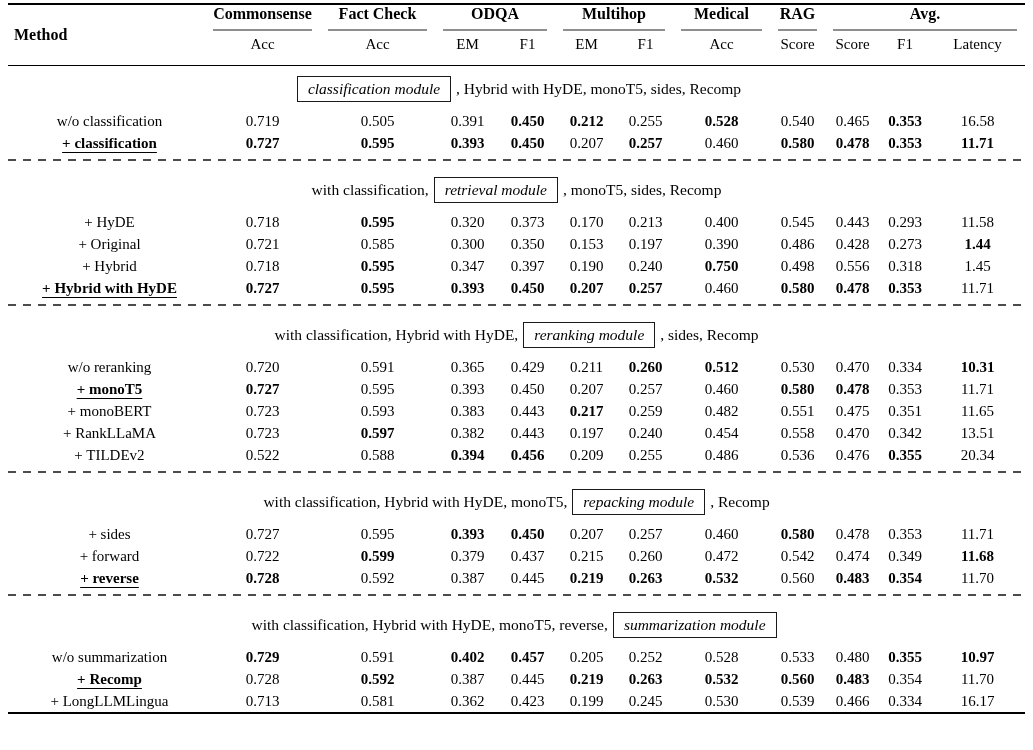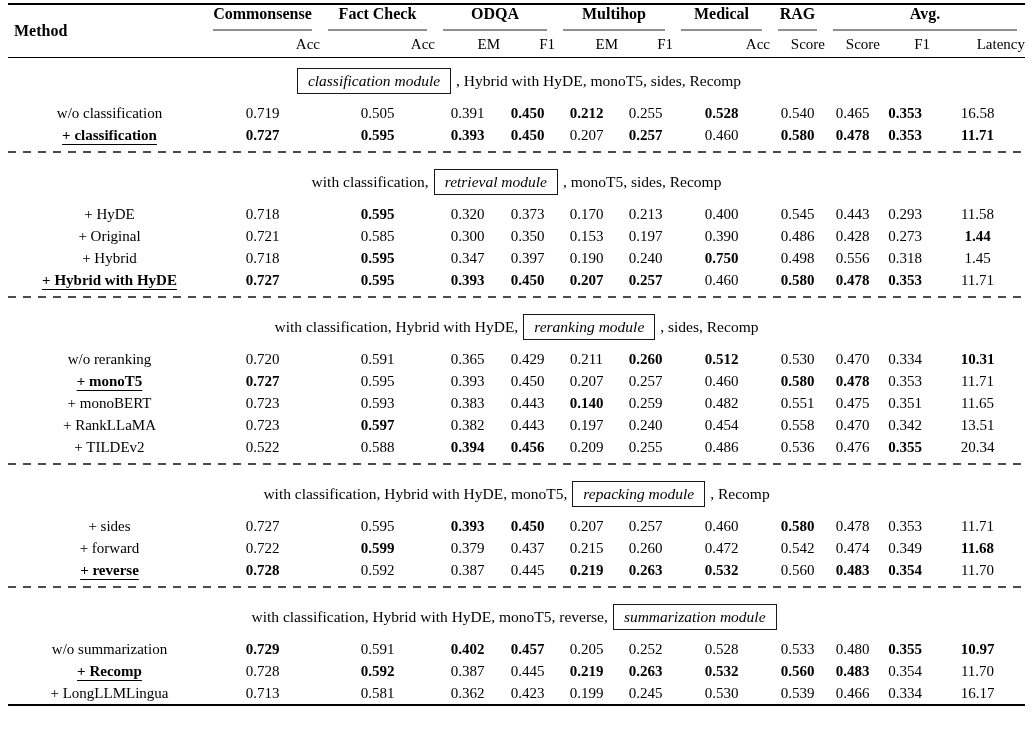--- a/index.html
+++ b/index.html
@@ -28,22 +28,22 @@
     font-weight: bold;
     font-size: 16px;
     padding-left: 6px;
     border-bottom: 1.5px solid #000;
   }
   tr.group-row th.gcell { vertical-align: bottom; }
   .gname { font-weight: bold; font-size: 16px; text-align: center; white-space: nowrap; }
   .crule { height: 2px; background: #8f8f8f; margin: 6px 8px 0 8px; }
   tr.sub-row th.sub {
     font-size: 15px;
-    text-align: right;
-    padding: 5px 0 4px 0;
+    text-align: center;
+    padding: 5px 0 12px 0;
     border-bottom: 1.5px solid #000;
   }
   
   td { padding: 0; font-size: 15px; }
   td.shead-cell { padding: 10px 0 8px 0; }
   .shead {
     text-align: center;
     font-size: 15.5px;
     white-space: nowrap;
   }
@@ -278,21 +278,21 @@
           <td class="val b">0.478</td>
           <td class="val">0.353</td>
           <td class="val">11.71</td>
         </tr>
         <tr>
           <td class="method"><span class="mlabel">+ monoBERT</span></td>
           <td class="val">0.723</td>
           <td class="val">0.593</td>
           <td class="val">0.383</td>
           <td class="val">0.443</td>
-          <td class="val b">0.140</td>
+          <td class="val b">0.217</td>
           <td class="val">0.259</td>
           <td class="val">0.482</td>
           <td class="val">0.551</td>
           <td class="val">0.475</td>
           <td class="val">0.351</td>
           <td class="val">11.65</td>
         </tr>
         <tr>
           <td class="method"><span class="mlabel">+ RankLLaMA</span></td>
           <td class="val">0.723</td>

